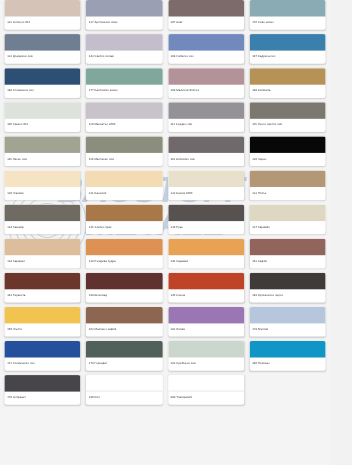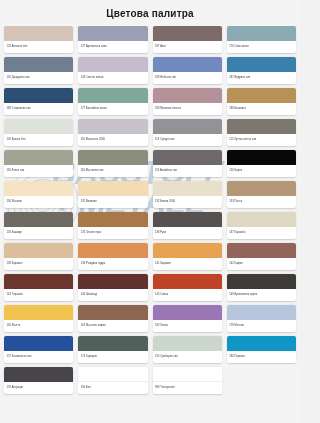--- a/index.html
+++ b/index.html
@@ -127,23 +127,20 @@
       <i style="width:48px;height:48px"></i>
       <i style="width:37px;height:37px"></i>
       <i style="width:27px;height:27px"></i>
       <i style="width:18px;height:18px"></i>
       <i style="width:10px;height:10px"></i>
     </div>
     <div class="wm-text">BAUSTOFF</div>
     <div class="wm-text2">+ METALL</div>
   </div>
 
-  <div class="header">
-    <h1>Цветова палитра</h1>
-  </div>
 
   <div class="grid">
       <div class="card">
         <div class="swatch" style="background: rgb(214, 195, 184);"></div>
         <div class="label">123 Антично бял</div>
       </div>
       <div class="card">
         <div class="swatch" style="background: rgb(154, 159, 180);"></div>
         <div class="label">127 Арктическо сиво</div>
       </div>

